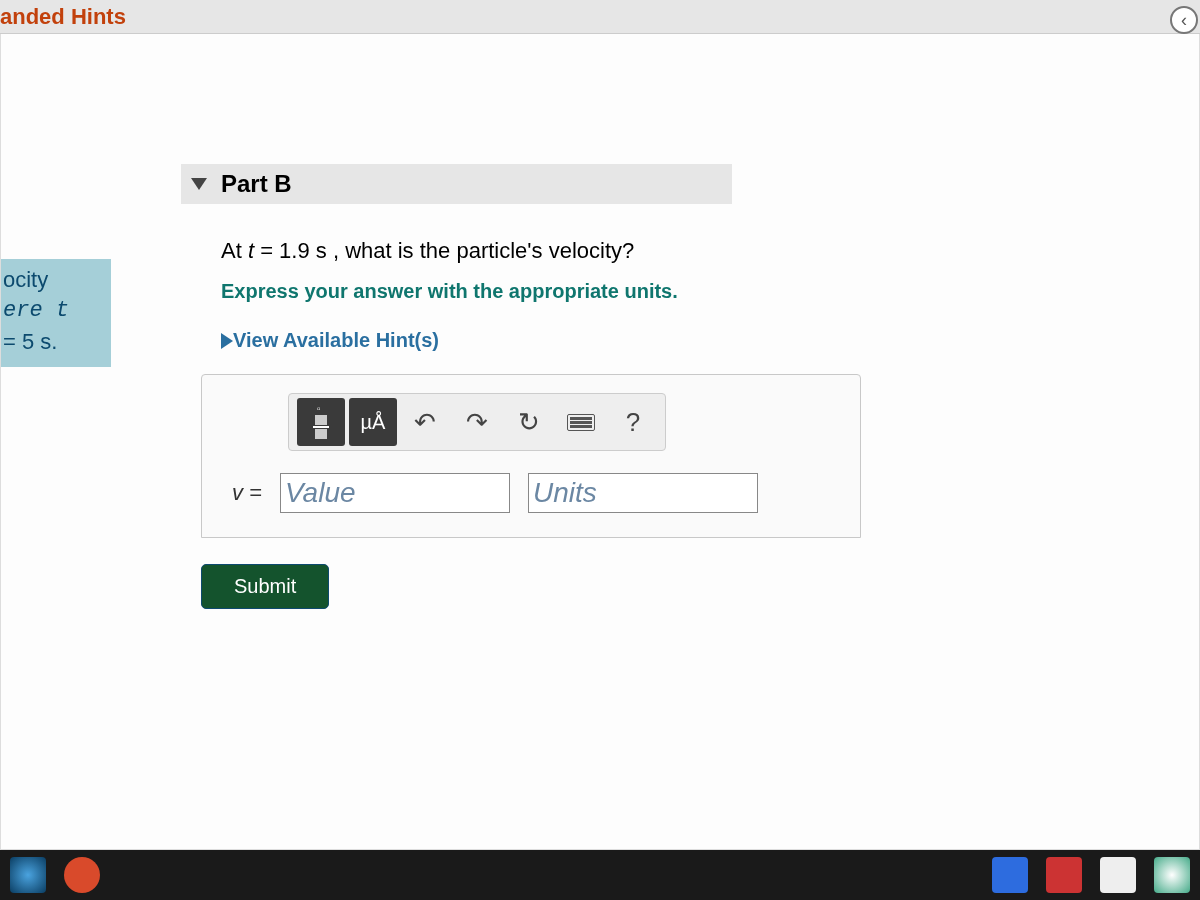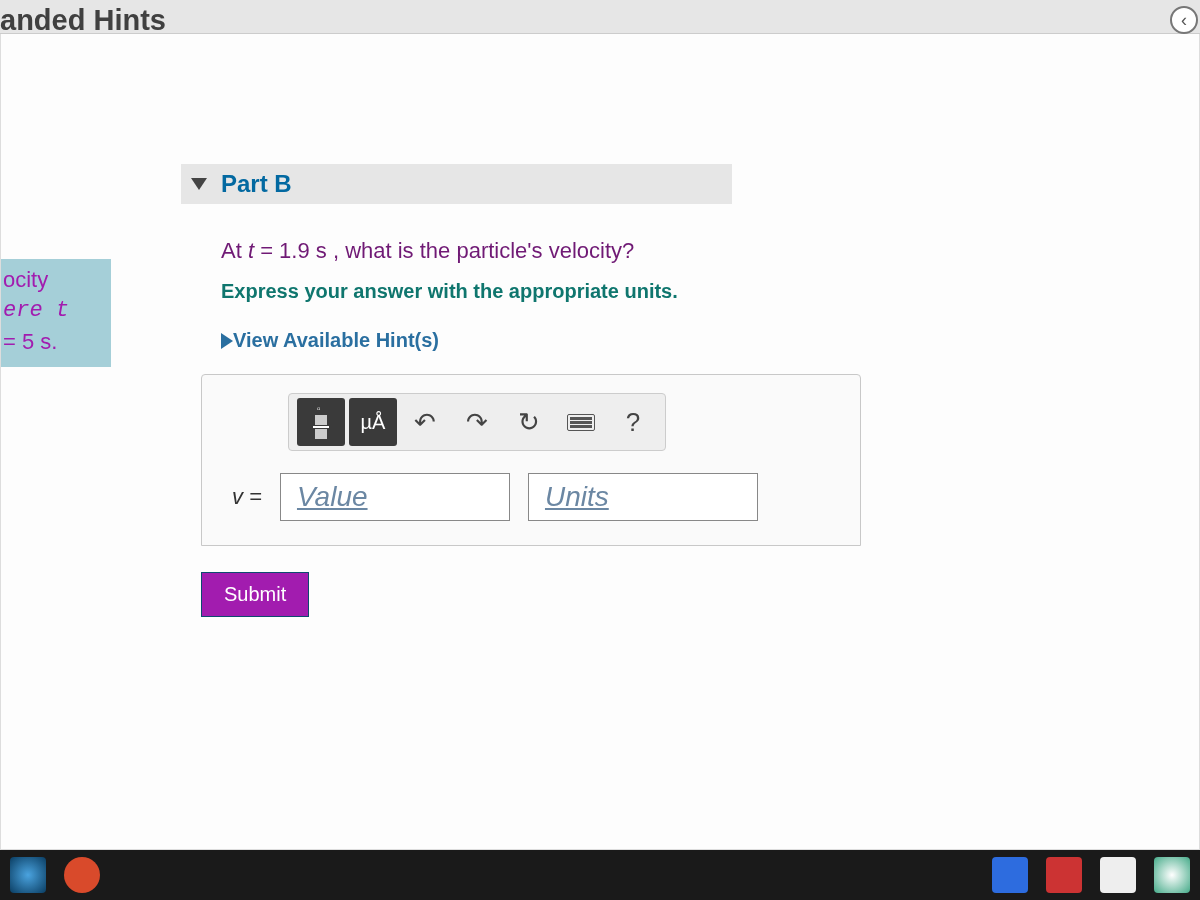--- a/index.html
+++ b/index.html
@@ -16,22 +16,22 @@
     background: #e6e6e6;
     border-bottom: 1px solid #ccc;
     padding: 4px 0 6px 0;
     height: 34px;
     display: flex;
     justify-content: space-between;
     align-items: flex-start;
   }
   .top-title {
     font-weight: bold;
-    color: #404040;
-    font-size: 29px;
+    color: #c2410c;
+    font-size: 22px;
     padding-left: 0;
   }
   .top-right-circle {
     width: 28px;
     height: 28px;
     border: 2px solid #777;
     border-radius: 50%;
     margin-right: 2px;
     margin-top: 2px;
     background: #fff;
@@ -51,21 +51,21 @@
     border: 1px solid #ddd;
     border-top: none;
   }
   .left-snippet {
     position: absolute;
     top: 225px;
     left: 0;
     width: 110px;
     background: #a5cfd8;
     padding: 6px 6px 10px 2px;
-    color: #a21caf;
+    color: #0c4a6e;
     font-size: 22px;
     line-height: 1.4;
   }
   .left-snippet .line2 { font-style: italic; font-family: Liberation Mono, monospace; }
   .main {
     margin-left: 180px;
     padding-top: 130px;
     width: 740px;
   }
   .part-header {
@@ -79,25 +79,25 @@
   }
   .caret-down {
     width: 0; height: 0;
     border-left: 8px solid transparent;
     border-right: 8px solid transparent;
     border-top: 12px solid #444;
   }
   .part-title {
     font-weight: bold;
     font-size: 24px;
-    color: #0369a1;
+    color: #000000;
   }
   .question-text {
     font-size: 22px;
-    color: #701a75;
+    color: #000000;
     margin: 0 0 16px 40px;
   }
   .question-text .var { font-style: italic; }
   .instr {
     font-size: 20px;
     font-weight: bold;
     color: #0f766e;
     margin: 0 0 26px 40px;
   }
   .hints-link {
@@ -170,40 +170,39 @@
     gap: 18px;
     margin-left: 10px;
   }
   .var-label {
     font-style: italic;
     font-size: 22px;
     color: #333;
   }
   .value-field, .units-field {
     border: 1px solid #888;
-    height: 48px;
-    display: flex;
-    align-items: center;
-    padding: 0 16px;
+    height: 40px;
+    display: flex;
+    align-items: center;
+    padding: 0 4px;
     font-size: 28px;
     font-style: italic;
     color: #6b87a3;
     background: #fff;
-    text-decoration: underline;
   }
   .value-field { width: 230px; }
   .units-field { width: 230px; }
   .submit-btn {
     margin: 26px 0 0 20px;
-    background: #a21caf;
+    background: #14532d;
     color: #fff;
     border: 1px solid #0d4a6f;
     font-size: 20px;
-    padding: 10px 22px;
-    border-radius: 0;
+    padding: 10px 32px;
+    border-radius: 5px;
     cursor: pointer;
   }
   .taskbar {
     position: absolute;
     bottom: 0; left:0; right:0;
     height: 50px;
     background: #1a1a1a;
     display: flex;
     align-items: center;
     padding: 0 10px;

